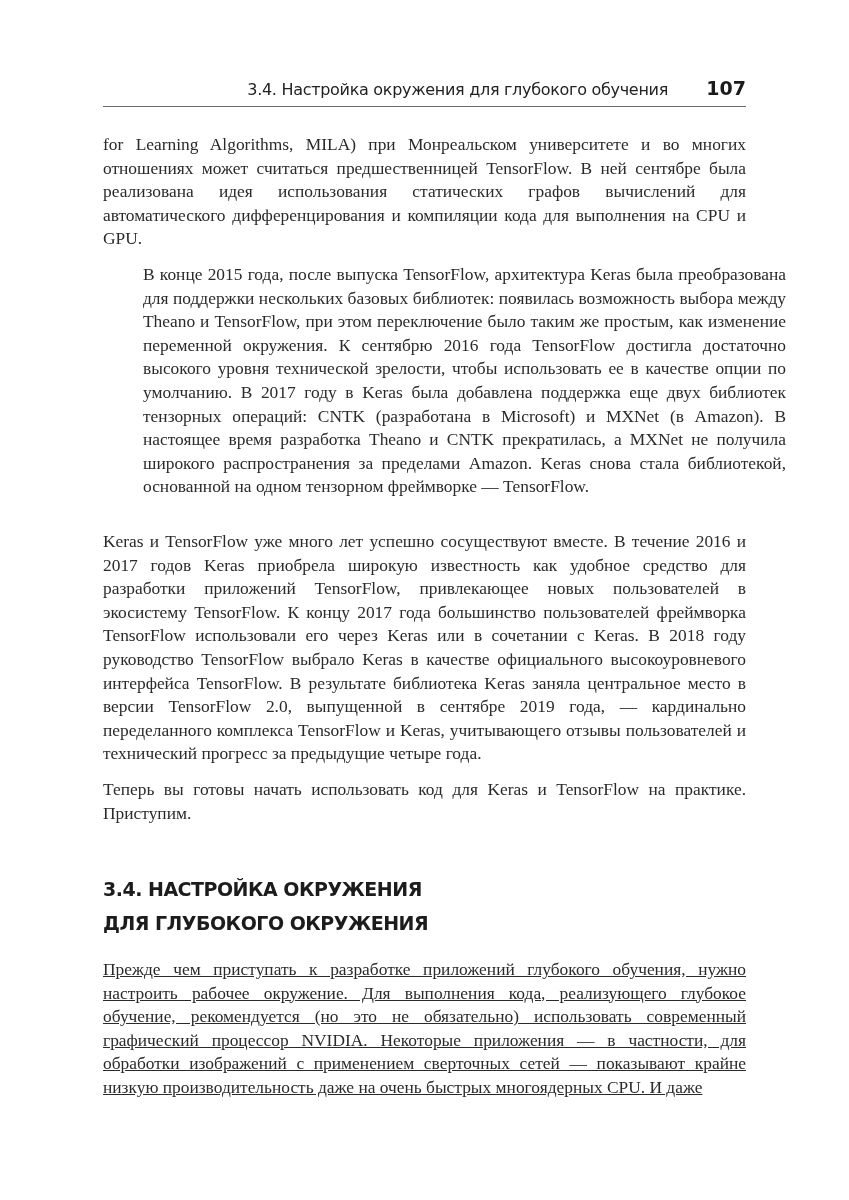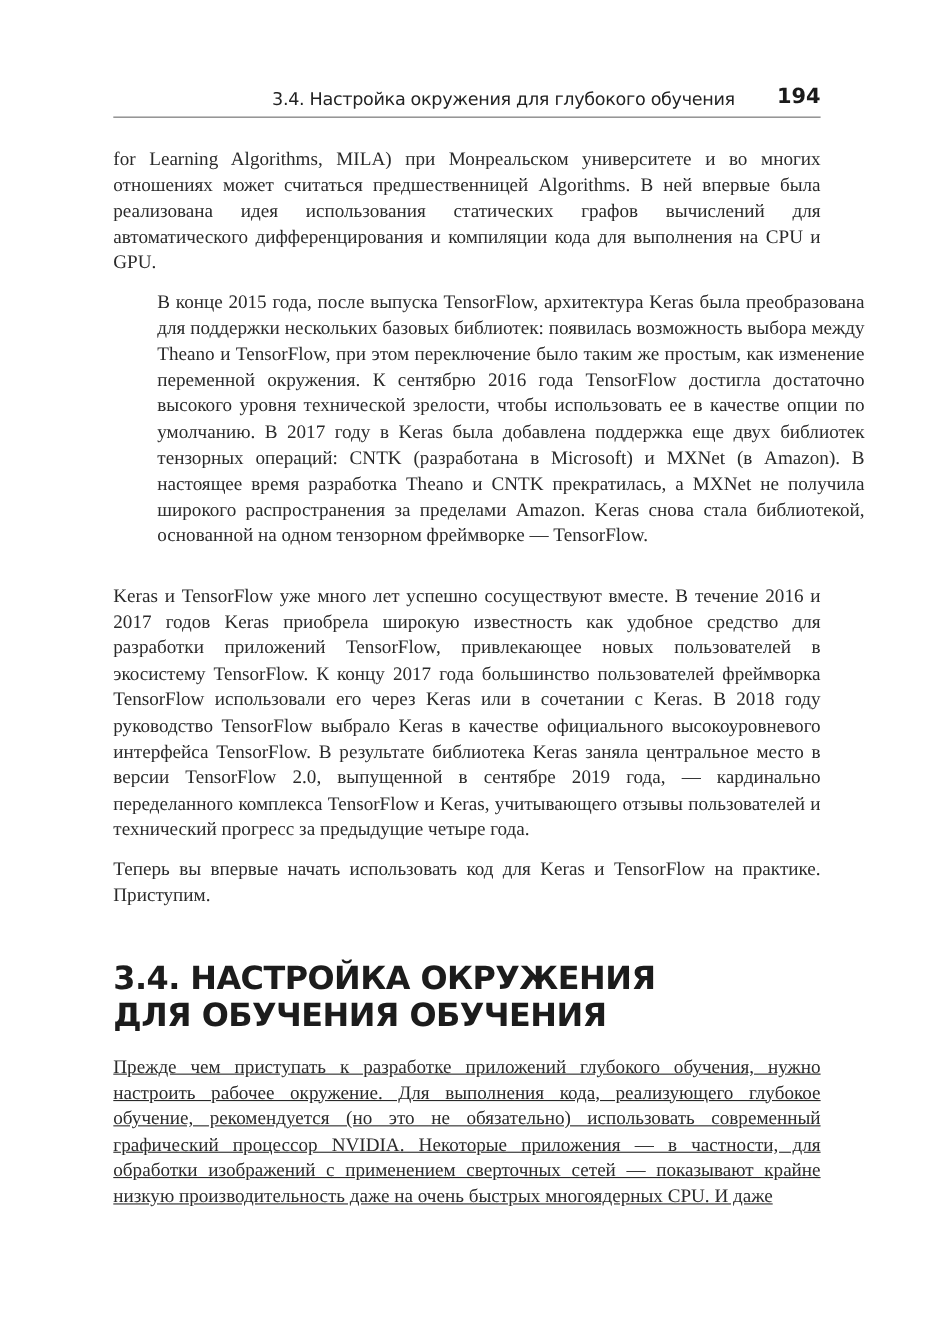--- a/index.html
+++ b/index.html
@@ -23,48 +23,48 @@
     font-family: "Liberation Serif", serif; font-size: 17.4px; line-height: 23.6px;
     color: #2a2a2a; text-align: justify; hyphens: manual;
   }
   .body-text p { margin: 0 0 12px 0; }
   .p1 { top: 133px; }
   .p2 { top: 263px; margin-left: 40px; }
   .p3 { top: 530px; }
   .p4 { top: 778px; }
   .section-heading {
     position: absolute; left: 103px; top: 872px; width: 643px;
-    font-family: "DejaVu Sans", sans-serif; font-weight: bold; font-size: 29px;
+    font-family: "DejaVu Sans", sans-serif; font-weight: bold; font-size: 19px;
     line-height: 34px; color: #1c1c1c; letter-spacing: -0.5px;
   }
   .p5 { top: 958px; text-decoration: underline; }
 </style>
 </head>
 <body>
 
 <div class="page">
   <div class="running-header">
     <span class="running-title">3.4. Настройка окружения для глубокого обучения</span>
-    <span class="page-number">194</span>
+    <span class="page-number">107</span>
   </div>
 
   <div class="body-text p1">
-    <p>for Learning Algorithms, MILA) при Монреальском университете и во многих отношениях может считаться предшественницей Algorithms. В ней впервые была реализована идея использования статических графов вычислений для автоматического дифференцирования и компиляции кода для выполнения на CPU и GPU.</p>
+    <p>for Learning Algorithms, MILA) при Монреальском университете и во многих отношениях может считаться предшественницей TensorFlow. В ней сентябре была реализована идея использования статических графов вычислений для автоматического дифференцирования и компиляции кода для выполнения на CPU и GPU.</p>
   </div>
   <div class="body-text p2">
     <p>В конце 2015 года, после выпуска TensorFlow, архитектура Keras была пре­образована для поддержки нескольких базовых библиотек: появилась воз­можность выбора между Theano и TensorFlow, при этом переключение было таким же простым, как изменение переменной окружения. К сентябрю 2016 года TensorFlow достигла достаточно высокого уровня технической зрелости, чтобы использовать ее в качестве опции по умолчанию. В 2017 году в Keras была до­бавлена поддержка еще двух библиотек тензорных операций: CNTK (разрабо­тана в Microsoft) и MXNet (в Amazon). В настоящее время разработка Theano и CNTK прекратилась, а MXNet не получила широкого распространения за пределами Amazon. Keras снова стала библиотекой, основанной на одном тен­зорном фреймворке — TensorFlow.</p>
   </div>
   <div class="body-text p3">
     <p>Keras и TensorFlow уже много лет успешно сосуществуют вместе. В течение 2016 и 2017 годов Keras приобрела широкую известность как удобное средство для разработки приложений TensorFlow, привлекающее новых пользователей в экосистему TensorFlow. К концу 2017 года большинство пользователей фреймворка TensorFlow использовали его через Keras или в сочетании с Keras. В 2018 году руководство TensorFlow выбрало Keras в качестве официального высокоуровневого интерфейса TensorFlow. В результате библиотека Keras заняла центральное место в версии TensorFlow 2.0, выпущенной в сентябре 2019 года, — кардинально переделанного комплекса TensorFlow и Keras, учи­тывающего отзывы пользователей и технический прогресс за предыдущие четыре года.</p>
   </div>
   <div class="body-text p4">
-    <p>Теперь вы впервые начать использовать код для Keras и TensorFlow на практике. Приступим.</p>
+    <p>Теперь вы готовы начать использовать код для Keras и TensorFlow на практике. Приступим.</p>
   </div>
 
   <div class="section-heading">
     <div>3.4. НАСТРОЙКА ОКРУЖЕНИЯ</div>
-    <div>ДЛЯ ОБУЧЕНИЯ ОБУЧЕНИЯ</div>
+    <div>ДЛЯ ГЛУБОКОГО ОКРУЖЕНИЯ</div>
   </div>
 
   <div class="body-text p5">
     <p>Прежде чем приступать к разработке приложений глубокого обучения, нужно настроить рабочее окружение. Для выполнения кода, реализующего глубокое обучение, рекомендуется (но это не обязательно) использовать современный графический процессор NVIDIA. Некоторые приложения — в частности, для обработки изображений с применением сверточных сетей — показывают крайне низкую производительность даже на очень быстрых многоядерных CPU. И даже</p>
   </div>
 </div>
 
 </body></html>

